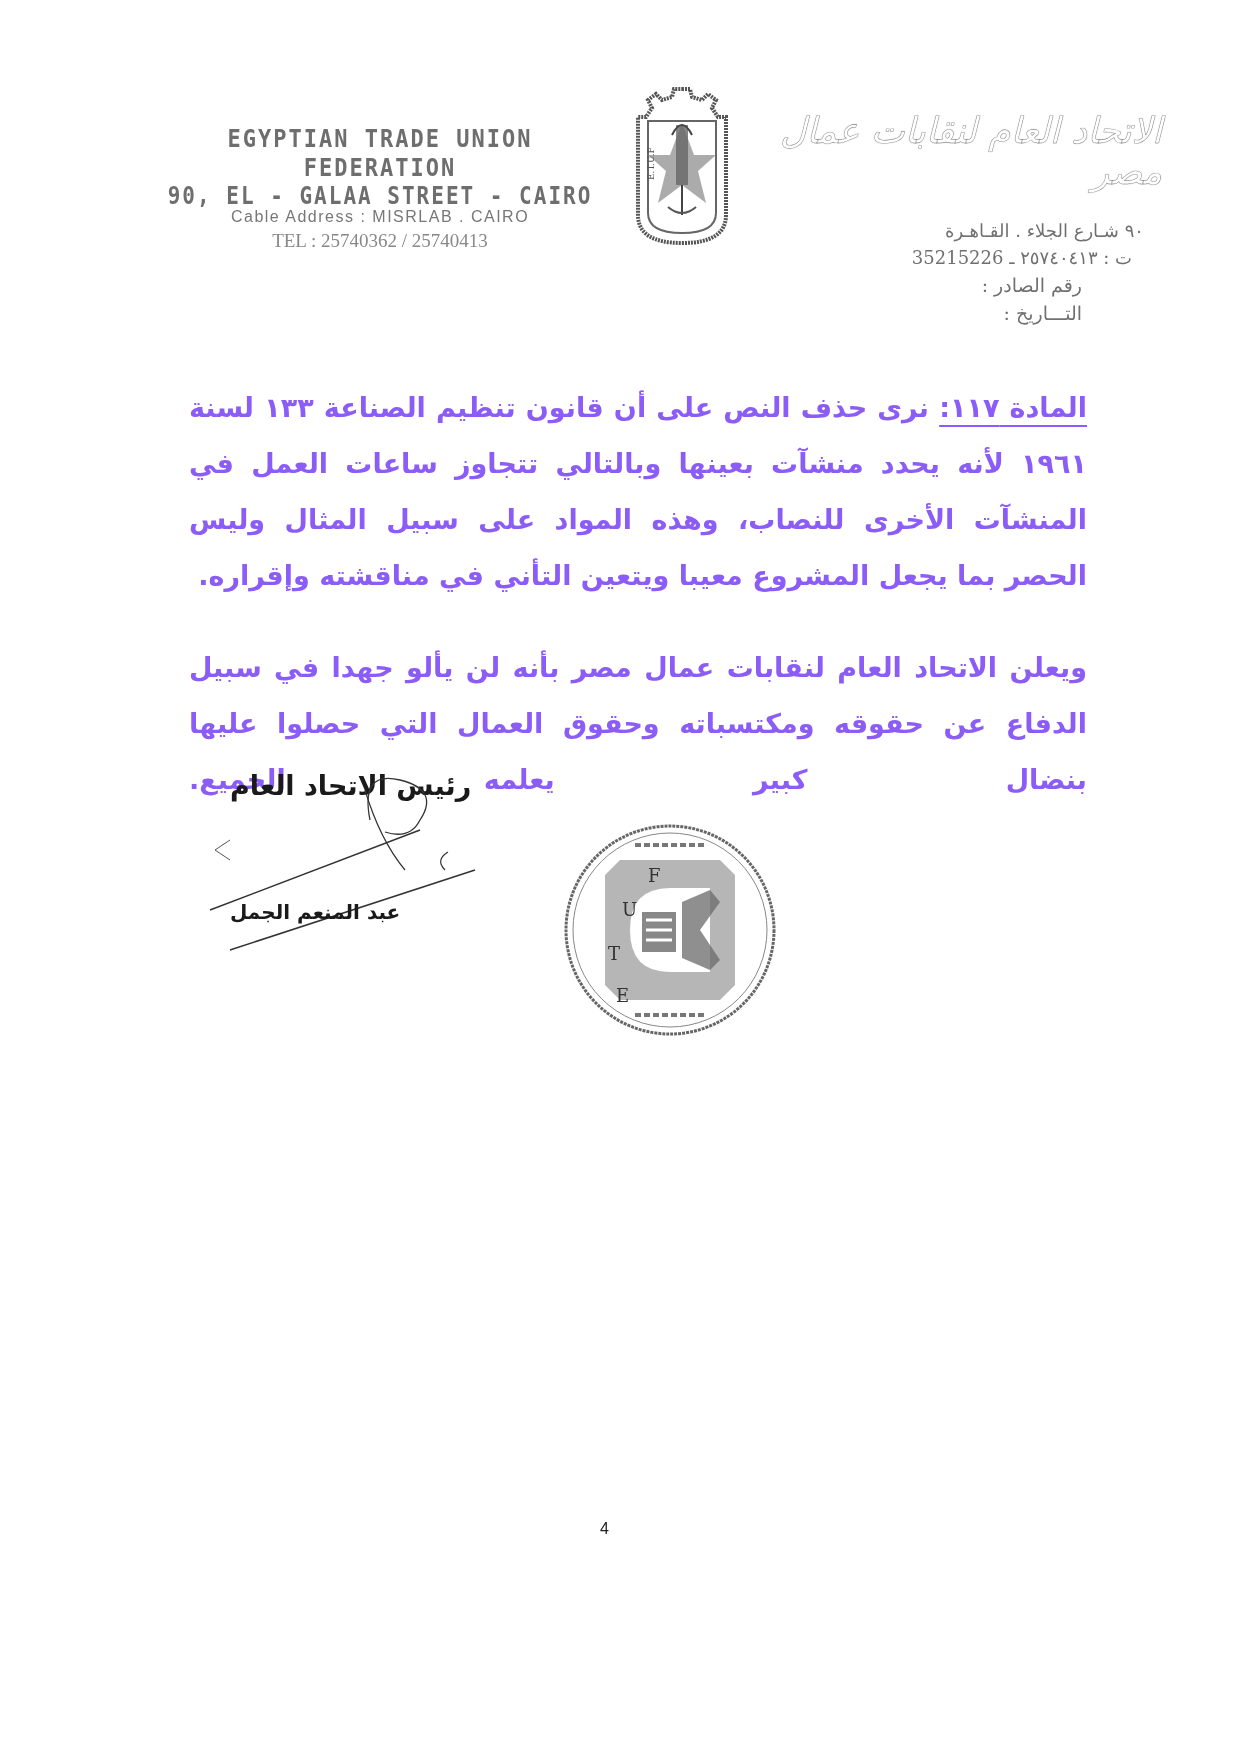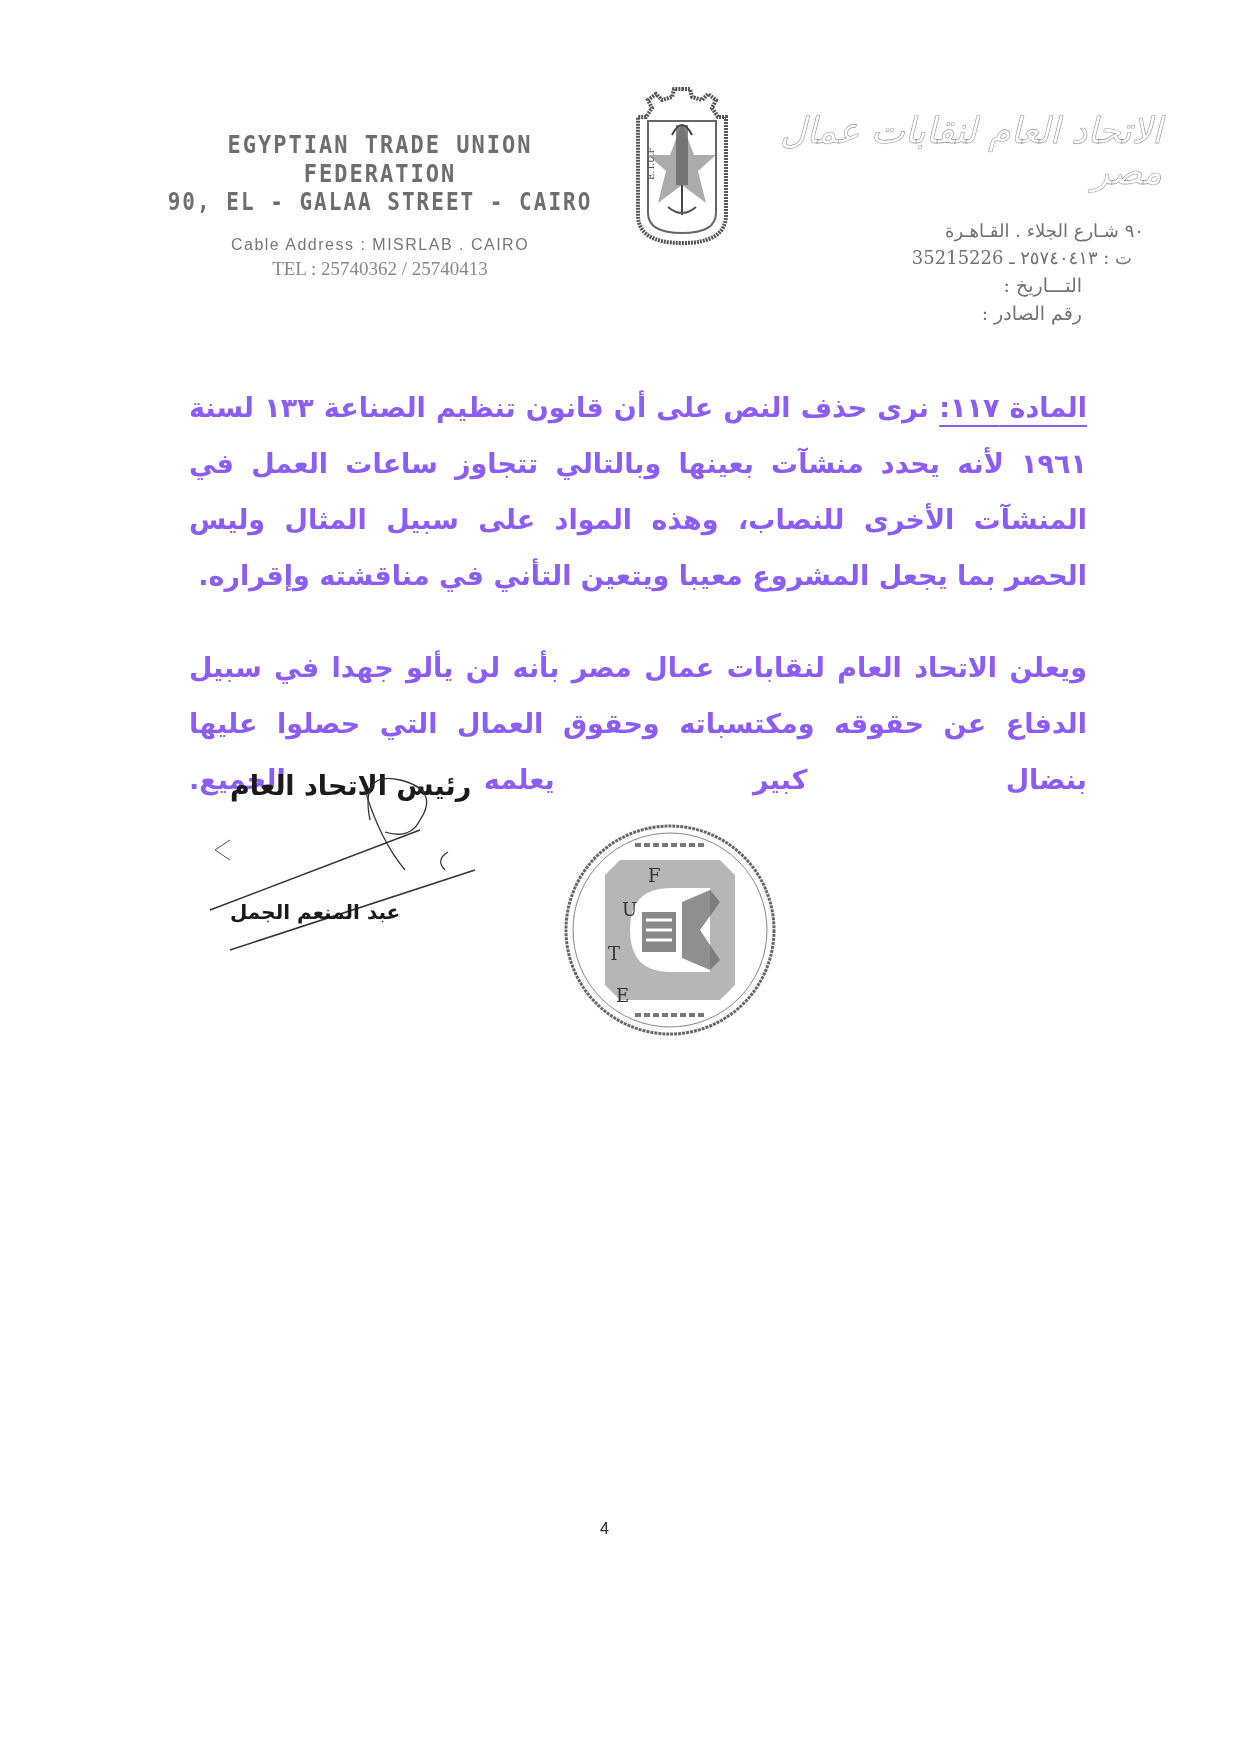--- a/index.html
+++ b/index.html
@@ -1,22 +1,22 @@
 <!DOCTYPE html>
 <html><head>
 <meta charset="utf-8">
 <style>
   html, body { margin: 0; padding: 0; background: #ffffff; }
   body { width: 1240px; height: 1754px; position: relative; overflow: hidden; font-family: "DejaVu Sans", sans-serif; color: #111; }
 
   
-  .lh-en { position: absolute; left: 160px; top: 134px; width: 440px; text-align: center; color: #6e6e6e; }
+  .lh-en { position: absolute; left: 160px; top: 128px; width: 440px; text-align: center; color: #6e6e6e; }
   .lh-en .title { font-family: "DejaVu Sans Mono", monospace; font-weight: bold; font-size: 22px; letter-spacing: 2px; transform: scaleY(1.15); }
   .lh-en .street { font-family: "DejaVu Sans Mono", monospace; font-weight: bold; font-size: 21px; letter-spacing: 2px; margin-top: 6px; transform: scaleY(1.15); }
-  .lh-en .cable { font-family: "Liberation Sans", sans-serif; font-size: 16px; letter-spacing: 1.5px; margin-top: 22px; color: #777; }
+  .lh-en .cable { font-family: "Liberation Sans", sans-serif; font-size: 16px; letter-spacing: 1.5px; margin-top: 0; color: #777; }
   .lh-en .tel { font-family: "Liberation Serif", serif; font-size: 19px; margin-top: 4px; color: #888; }
 
   .logo { position: absolute; left: 632px; top: 85px; width: 100px; height: 162px; }
 
   .lh-ar { position: absolute; right: 78px; top: 110px; width: 400px; direction: rtl; text-align: right; color: #707070; font-family: "DejaVu Serif", serif; }
   .lh-ar .name { font-size: 36px; font-style: italic; letter-spacing: 1px; -webkit-text-stroke: 0.3px #777; color: #fff; text-shadow: 0 0 1px #777; }
   .lh-ar .line { font-size: 18px; margin-top: 6px; padding-right: 18px; }
   .lh-ar .addr { margin-top: 28px; }
   .lh-ar .phone { padding-right: 30px; }
   .lh-ar .field { padding-right: 80px; font-size: 19px; }
@@ -55,22 +55,22 @@
   <path d="M40 50 Q50 30 60 50" fill="none" stroke="#444" stroke-width="2"></path>
   <line x1="50" y1="100" x2="50" y2="130" stroke="#444" stroke-width="2"></line>
   <path d="M36 122 Q50 134 64 122" fill="none" stroke="#555" stroke-width="2"></path>
   <text x="22" y="95" font-size="9" fill="#555" font-family="DejaVu Serif, serif" transform="rotate(-90 22 95)">E.T.U.F</text>
 </svg>
 
 <div class="lh-ar">
   <div class="name">الاتحاد العام لنقابات عمال مصر</div>
   <div class="line addr">٩٠ شـارع الجلاء . القـاهـرة</div>
   <div class="line phone">ت : ٢٥٧٤٠٤١٣ ـ 35215226</div>
+  <div class="line field">رقم الصادر :</div>
   <div class="line field">التـــاريخ :</div>
-  <div class="line field">رقم الصادر :</div>
 </div>
 
 <div class="body-text para1">
   <span class="article-label">المادة ١١٧:</span><span> نرى حذف النص على أن قانون تنظيم الصناعة ١٣٣ لسنة ١٩٦١ لأنه يحدد منشآت بعينها وبالتالي تتجاوز ساعات العمل في المنشآت الأخرى للنصاب، وهذه المواد على سبيل المثال وليس الحصر بما يجعل المشروع معيبا ويتعين التأني في مناقشته وإقراره.</span>
 </div>
 
 <div class="body-text para2 justify-last">ويعلن الاتحاد العام لنقابات عمال مصر بأنه لن يألو جهدا في سبيل الدفاع عن حقوقه ومكتسباته وحقوق العمال التي حصلوا عليها بنضال كبير يعلمه الجميع.</div>
 
 <div class="sig-title">رئيس الاتحاد العام</div>
 <svg class="sig-scribble" viewBox="0 0 300 200">

